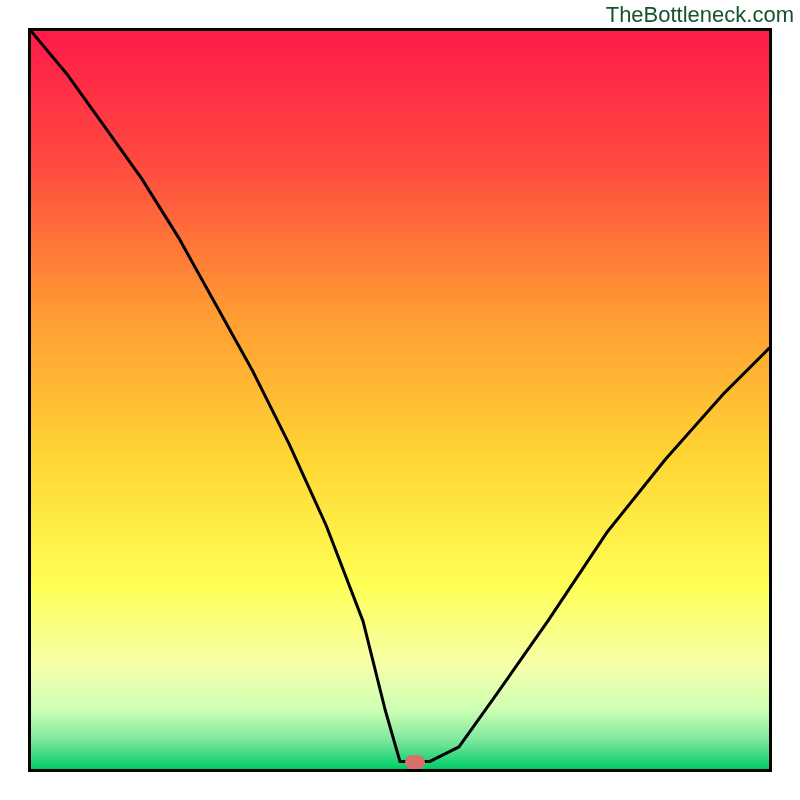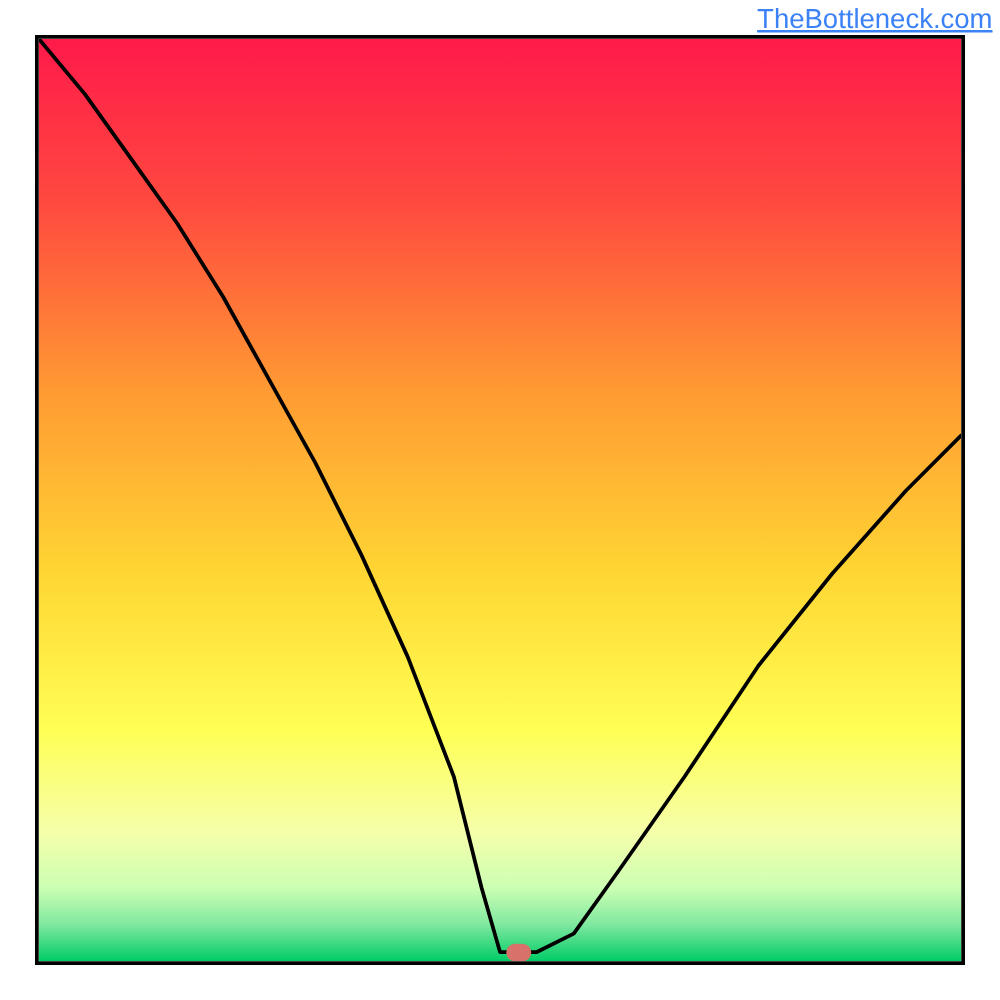--- a/index.html
+++ b/index.html
@@ -10,25 +10,24 @@
   }
   .container {
     position: relative;
     width: 800px;
     height: 800px;
   }
   .watermark {
     position: absolute;
     top: 2px;
     right: 6px;
-    color: #3b82f6;
+    color: #14532d;
     font-size: 22px;
     font-weight: 500;
     z-index: 10;
-    text-decoration: underline;
   }
   .plot-area {
     position: absolute;
     top: 28px;
     left: 28px;
     width: 744px;
     height: 744px;
     border: 3px solid #000;
     box-sizing: border-box;
     overflow: hidden;

